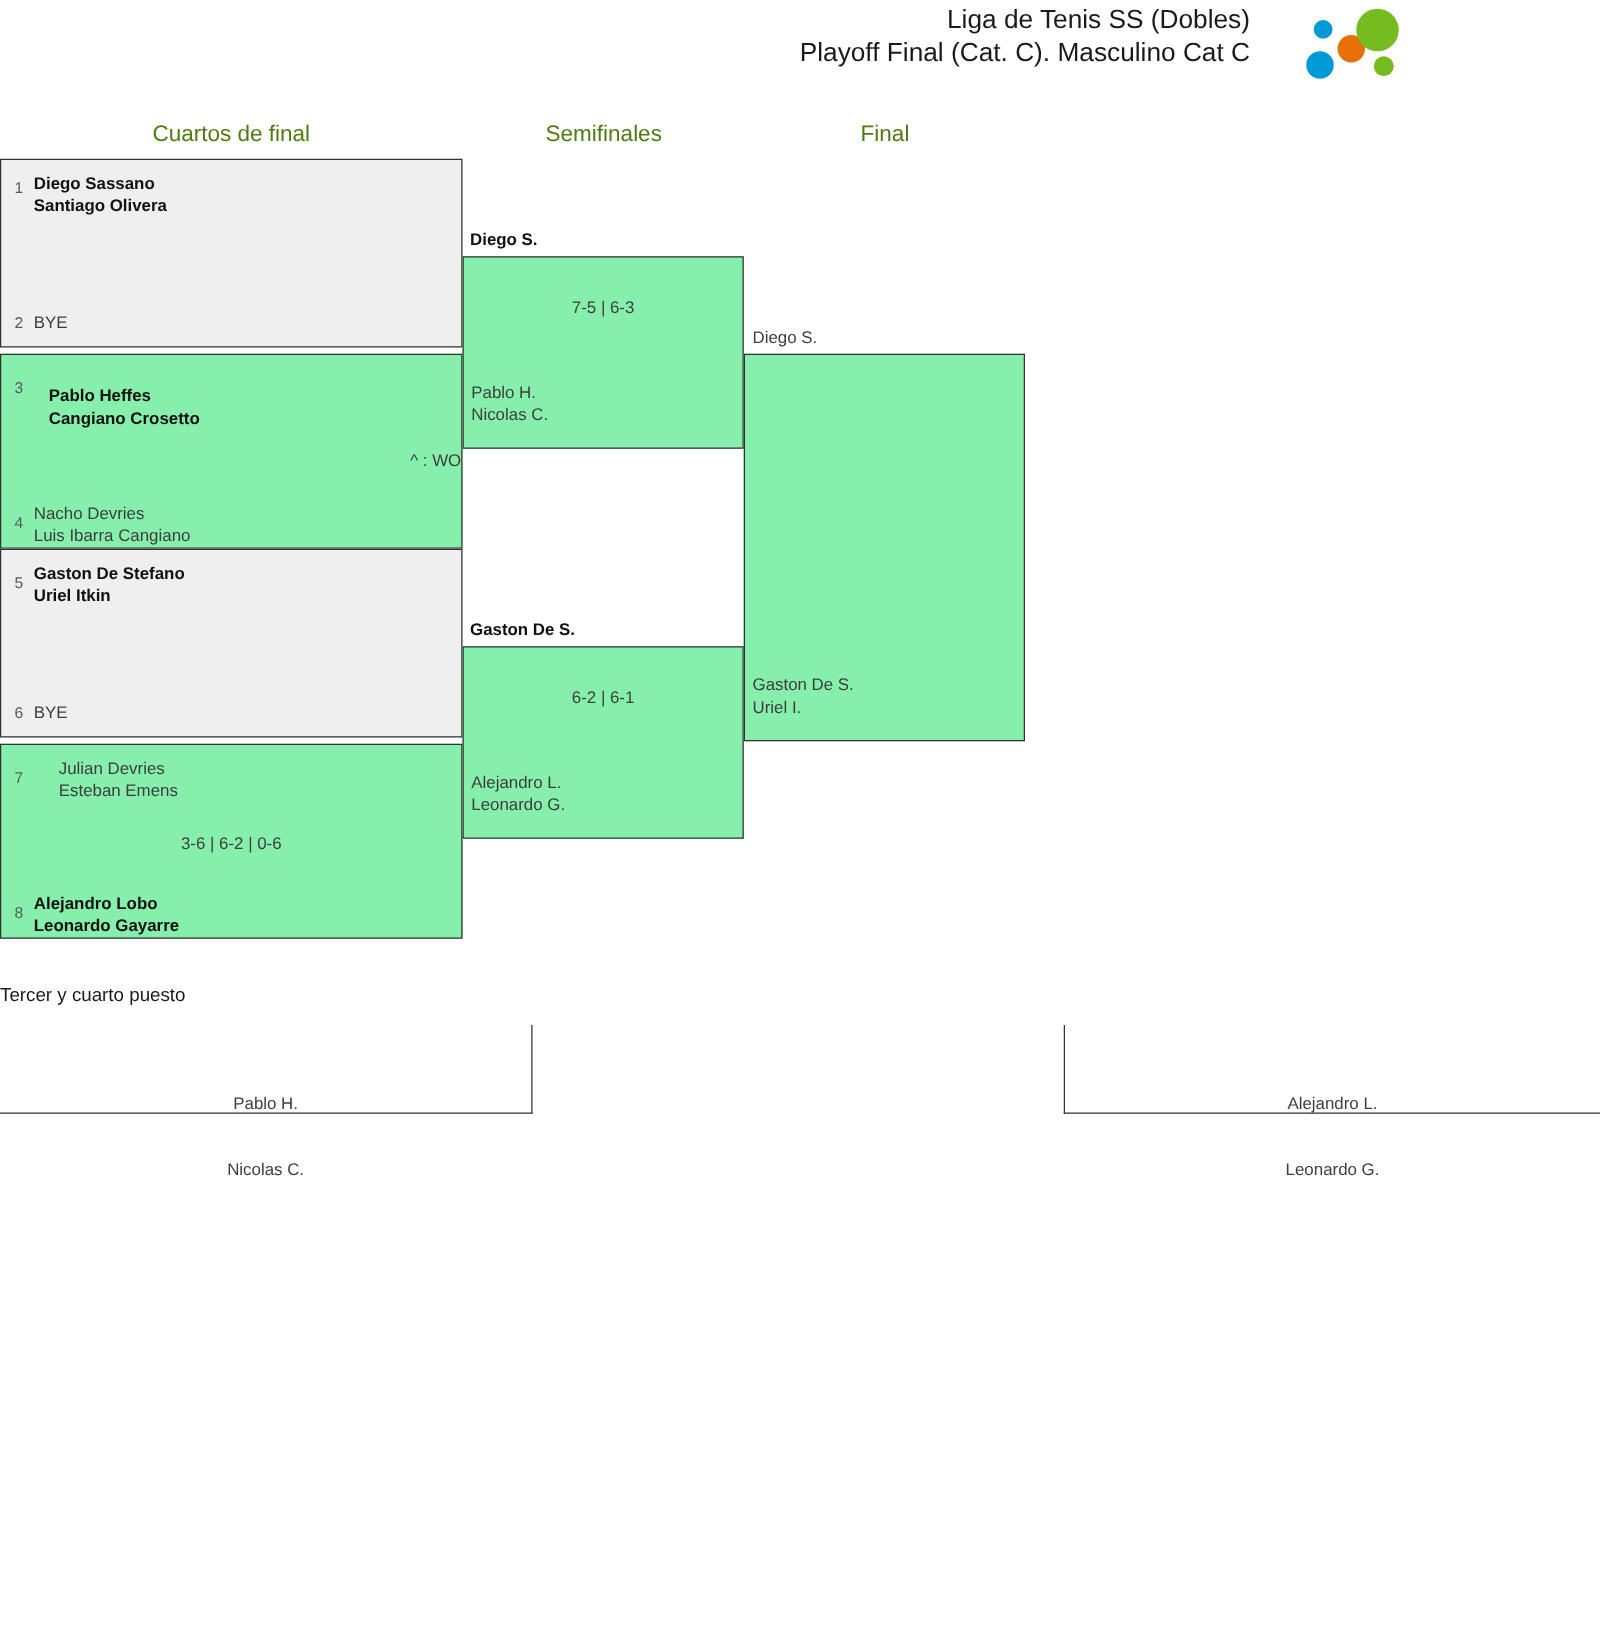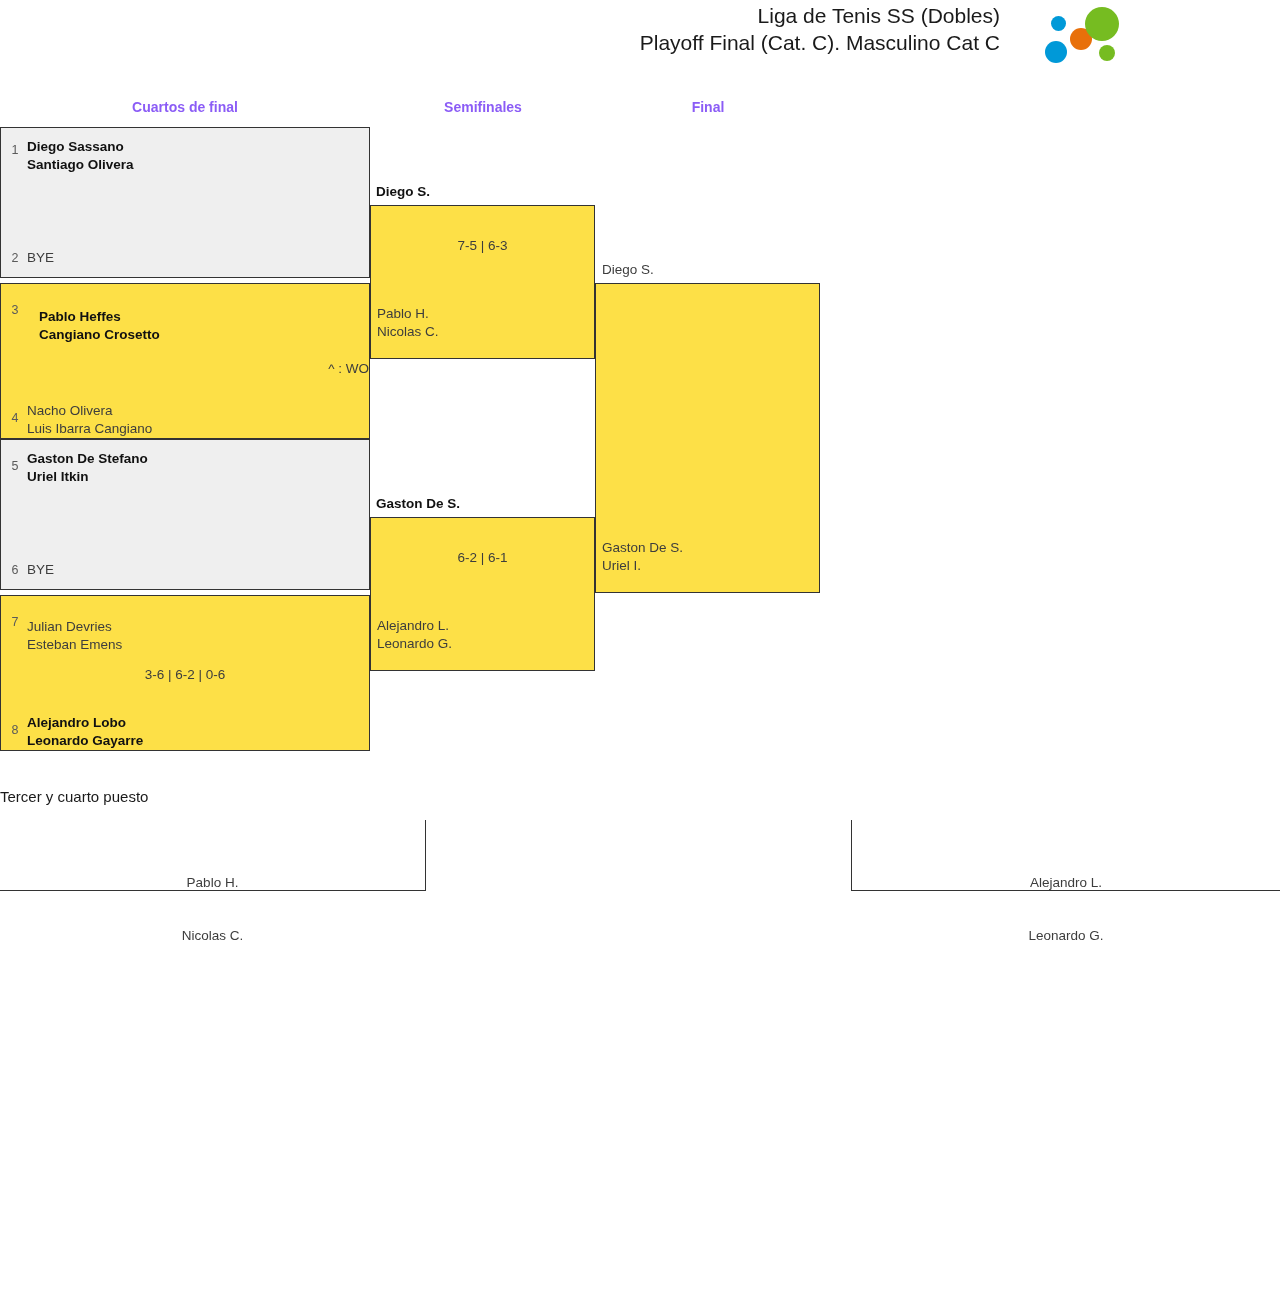--- a/index.html
+++ b/index.html
@@ -46,33 +46,33 @@
     top: -3px;
     font-size: 49px;
     line-height: 60px;
     font-weight: 700;
     letter-spacing: -1px;
   }
 
   
   .round-header {
     position: absolute;
-    font-size: 14px;
+    font-size: 18px;
     line-height: 20px;
-    color: #8b5cf6;
-    text-align: center;
-    font-weight: 700;
+    color: #4d7c0f;
+    text-align: center;
+    font-weight: 400;
   }
 
   
   .match-box {
     position: absolute;
     box-sizing: border-box;
     border: 1px solid #333333;
-    background: #fde047;
+    background: #86efac;
   }
   .match-box.bye-match { background: #efefef; }
 
   .competitor {
     position: absolute;
     left: 26px;
     right: 4px;
     font-size: 13.5px;
     line-height: 17.5px;
     color: #3d3d3d;
@@ -173,42 +173,42 @@
 
 <div class="match-box" style="left:0px; top:283px; width:370px; height:156px;">
   <span class="seed" style="top:19px;">3</span>
   <div class="competitor winner" style="top:24px;margin-left:12px;">
     <span class="nm">Pablo Heffes</span>
     <span class="nm">Cangiano Crosetto</span>
   </div>
   <div class="score" style="top:76px;text-align:right;">^ : WO</div>
   <span class="seed" style="top:127px;">4</span>
   <div class="competitor" style="top:118px;">
-    <span class="nm">Nacho Olivera</span>
+    <span class="nm">Nacho Devries</span>
     <span class="nm">Luis Ibarra Cangiano</span>
   </div>
 </div>
 
 <div class="match-box bye-match" style="left:0px; top:439px; width:370px; height:151px;">
   <span class="seed" style="top:19px;">5</span>
   <div class="competitor winner" style="top:10px;">
     <span class="nm">Gaston De Stefano</span>
     <span class="nm">Uriel Itkin</span>
   </div>
   <div class="score" style="top:70px;"></div>
   <span class="seed" style="top:123px;">6</span>
   <div class="competitor" style="top:121px;">
     <span class="nm">BYE</span>
     <span class="nm"></span>
   </div>
 </div>
 
 <div class="match-box" style="left:0px; top:595px; width:370px; height:156px;">
   <span class="seed" style="top:19px;">7</span>
-  <div class="competitor" style="top:22px;">
+  <div class="competitor" style="top:10px;margin-left:20px;">
     <span class="nm">Julian Devries</span>
     <span class="nm">Esteban Emens</span>
   </div>
   <div class="score" style="top:70px;">3-6 | 6-2 | 0-6</div>
   <span class="seed" style="top:127px;">8</span>
   <div class="competitor winner" style="top:118px;">
     <span class="nm">Alejandro Lobo</span>
     <span class="nm">Leonardo Gayarre</span>
   </div>
 </div>

